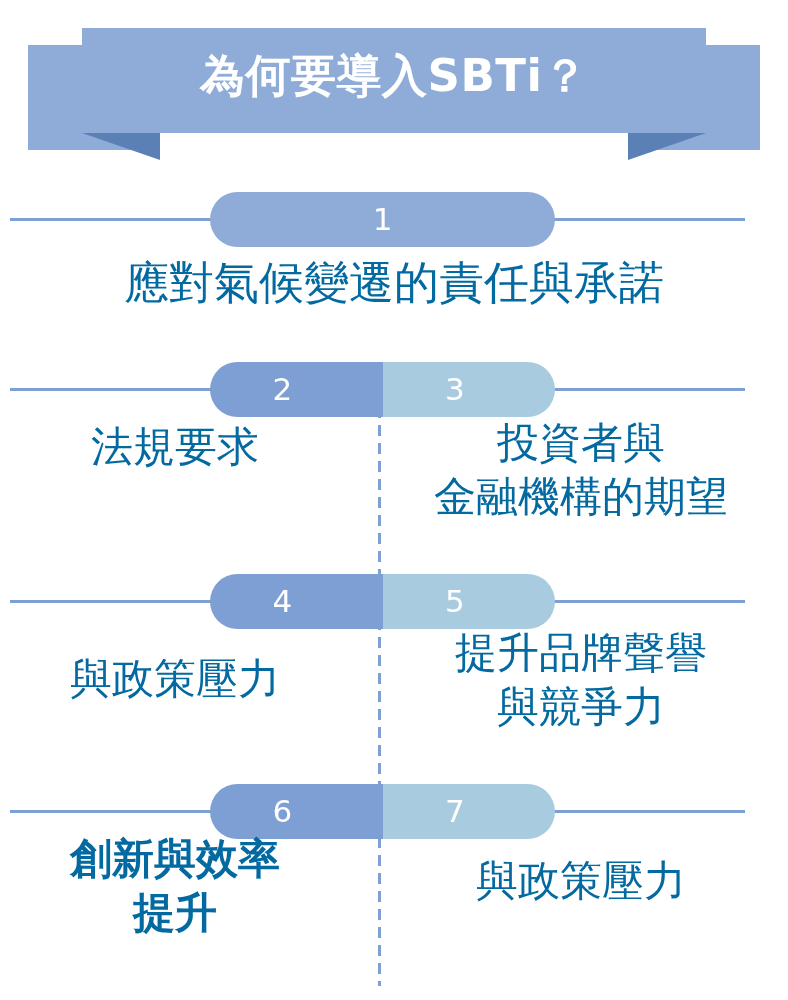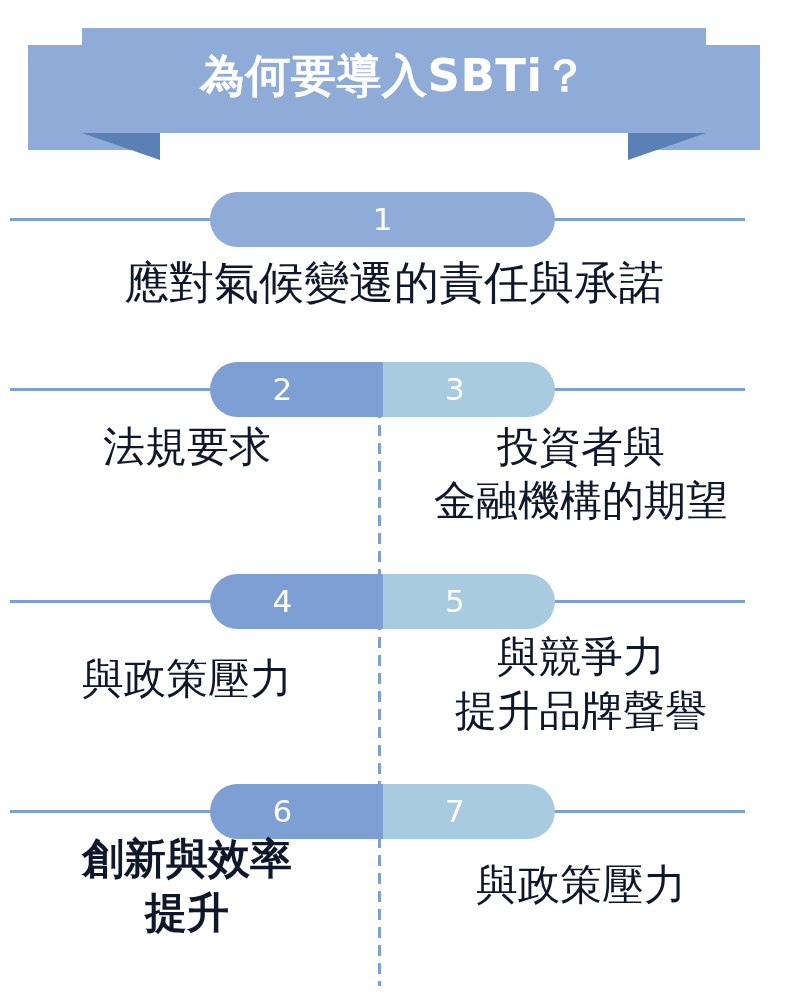--- a/index.html
+++ b/index.html
@@ -102,29 +102,29 @@
     background-size: 3px 18px;
     background-repeat: repeat-y;
   }
 
   
   .caption {
     position: absolute;
     text-align: center;
     line-height: 1.28;
     font-size: 42px;
-    color: #0f172a;
+    color: #0369a1;
   }
   .caption.wide {
     left: 0;
     width: 788px;
     font-size: 45px;
   }
-  .caption.col-left  { left: 12px;  width: 350px; }
-  .caption.col-right { left: 392px; width: 378px; }
+  .caption.col-left  { left: 0;  width: 350px; }
+  .caption.col-right { left: 392px; width: 378px; font-family: Liberation Mono, monospace; }
   .caption div { white-space: nowrap; }
 
   
   #row-1 { top: 218px; }
   #row-2 { top: 388px; }
   #row-3 { top: 600px; }
   #row-4 { top: 810px; }
 
   #cap-1 { top: 254px; }
 
@@ -203,22 +203,22 @@
     <div class="pill-half light">
       <span>5</span>
     </div>
   </div>
 </div>
 <div class="divider" id="div-3"></div>
 <div class="caption col-left" id="cap-3l">
   <div>與政策壓力</div>
 </div>
 <div class="caption col-right" id="cap-3r">
+  <div>提升品牌聲譽</div>
   <div>與競爭力</div>
-  <div>提升品牌聲譽</div>
 </div>
 
 <div class="row" id="row-4">
   <div class="rail left"></div>
   <div class="rail right"></div>
   <div class="pill">
     <div class="pill-half dark">
       <span>6</span>
     </div>
     <div class="pill-half light">

